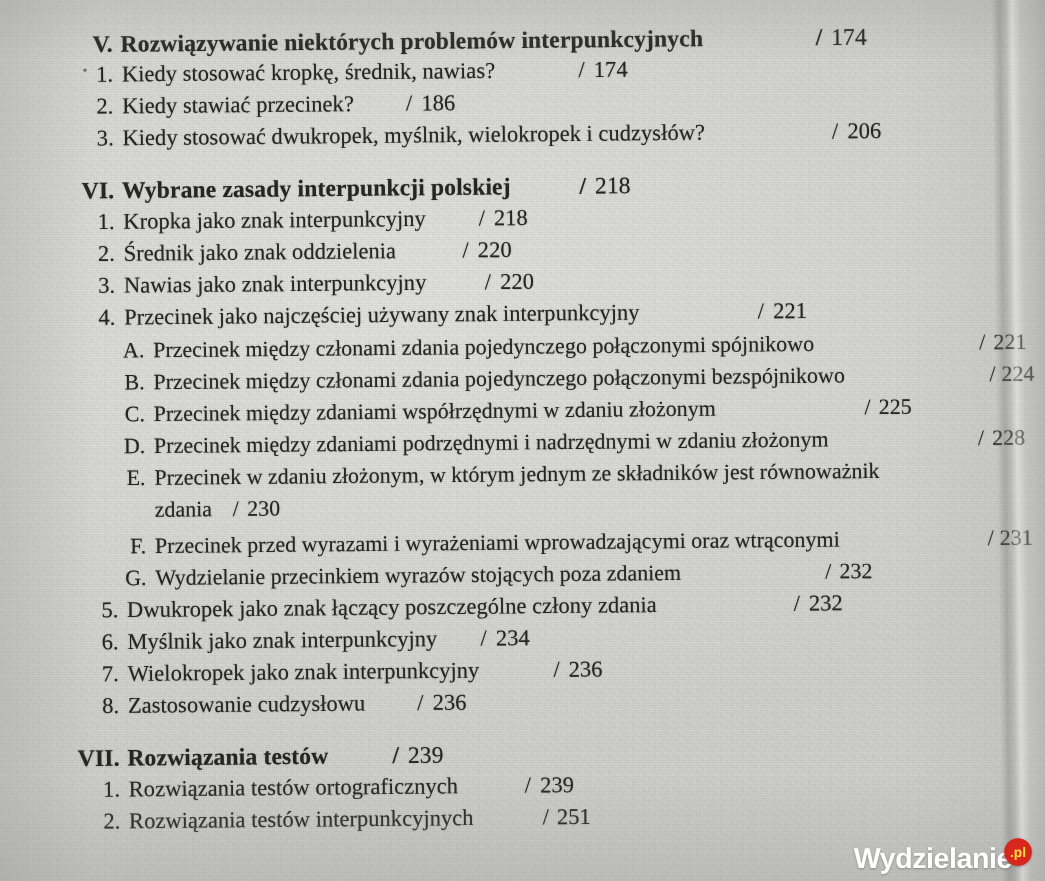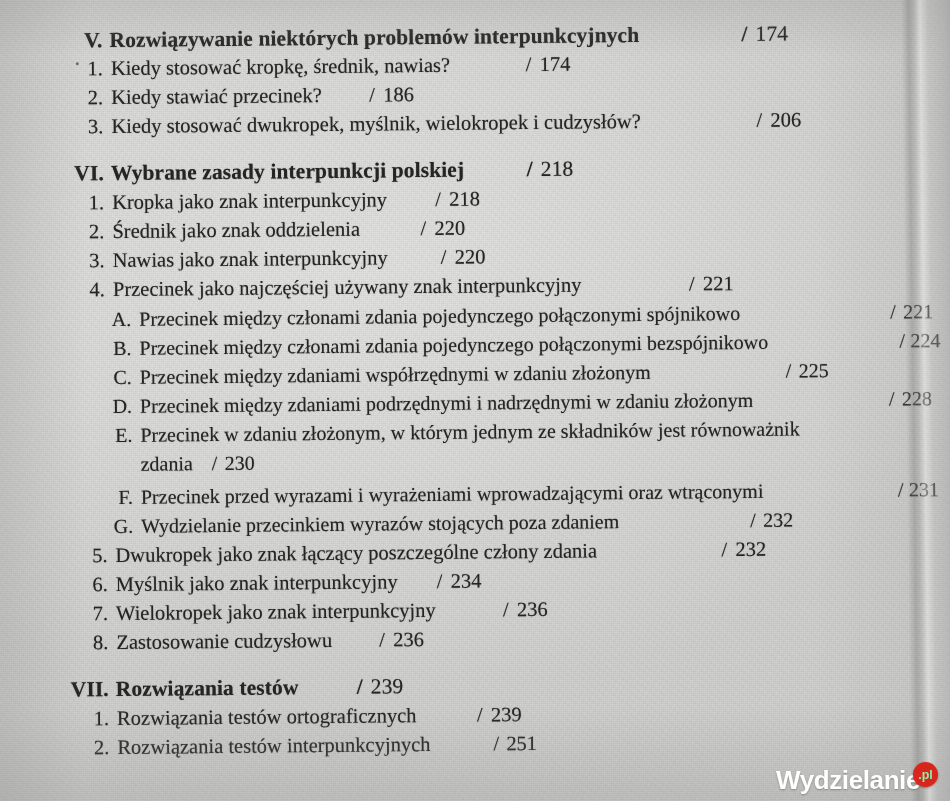--- a/index.html
+++ b/index.html
@@ -169,21 +169,21 @@
     text-shadow: 0 1px 2px rgba(90,90,90,.55);
     line-height: 1;
   }
   #watermark .wm-badge {
     margin-left: -7px;
     margin-top: -5px;
     width: 25px;
     height: 25px;
     border-radius: 50%;
     background: #d9261c;
-    color: #86efac;
+    color: #fde047;
     font-size: 12.5px;
     font-weight: bold;
     display: flex;
     align-items: center;
     justify-content: center;
     box-shadow: 0 1px 2px rgba(80,20,16,.40);
   }
 </style>
 </head>
 <body>

